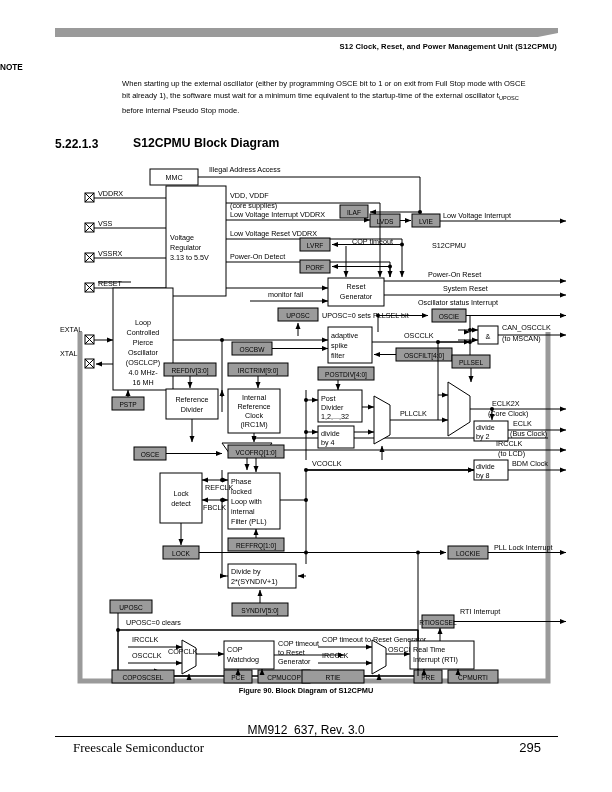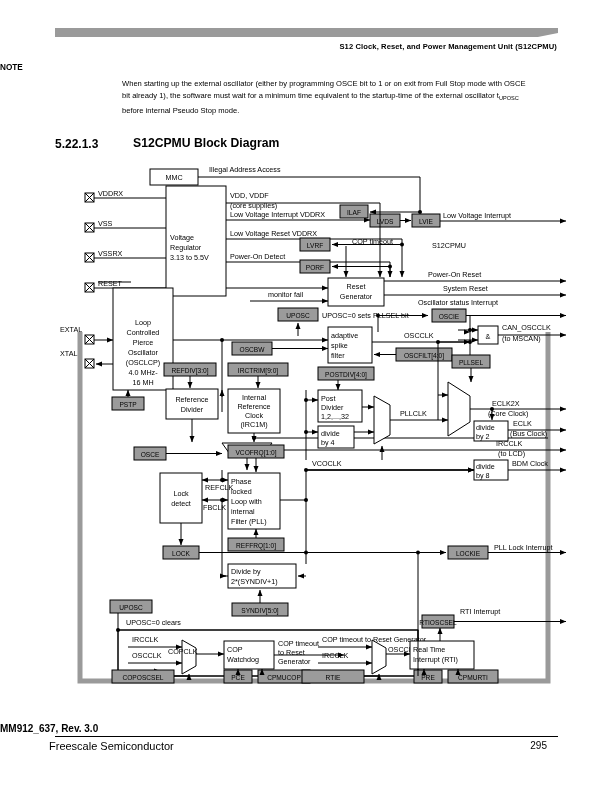--- a/index.html
+++ b/index.html
@@ -74,39 +74,40 @@
     left: 0; top: 686px;
     width: 612px;
     text-align: center;
     font-size: 7.4px;
     font-weight: bold;
   }
   .foot-rev {
     position: absolute;
     left: 0; top: 723px;
     width: 612px;
-    text-align: left;
-    font-size: 10px;
-    font-weight: bold;
+    text-align: center;
+    font-size: 12px;
+    font-weight: normal;
   }
   .foot-rule {
     position: absolute;
     left: 55px; top: 736px;
     width: 503px; height: 1px;
     background: #000;
   }
   .foot-left {
     position: absolute;
-    left: 49px; top: 740px;
-    font-size: 11px;
+    left: 73px; top: 740px;
+    font-size: 13px;
+    font-family: Liberation Serif, serif;
   }
   .foot-right {
     position: absolute;
-    right: 65px; top: 740px;
-    font-size: 10px;
+    right: 71px; top: 740px;
+    font-size: 13px;
   }
   
   #diagram {
     position: absolute;
     left: 0; top: 160px;
     width: 612px;
     height: 526px;
   }
   #diagram text {
     font-family: "Liberation Sans", sans-serif;
@@ -667,19 +668,20 @@
     </g>
     <g>
       <rect class="rg" x="448" y="510" width="50" height="13"></rect>
       <text class="tr" x="473" y="519.5" text-anchor="middle">CPMURTI</text>
       <path class="lna" d="M458,510 V509"></path>
     </g>
 
     <line class="ln" x1="418" y1="392.5" x2="418" y2="516" stroke="#000"></line>
   </svg>
 
+  <div class="fig-caption">Figure 90. Block Diagram of S12CPMU</div>
 
   <div class="foot-rev">MM912_637, Rev. 3.0</div>
   <div class="foot-rule"></div>
   <div class="foot-left">Freescale Semiconductor</div>
   <div class="foot-right">295</div>
 
 </div>
 
 </body></html>

